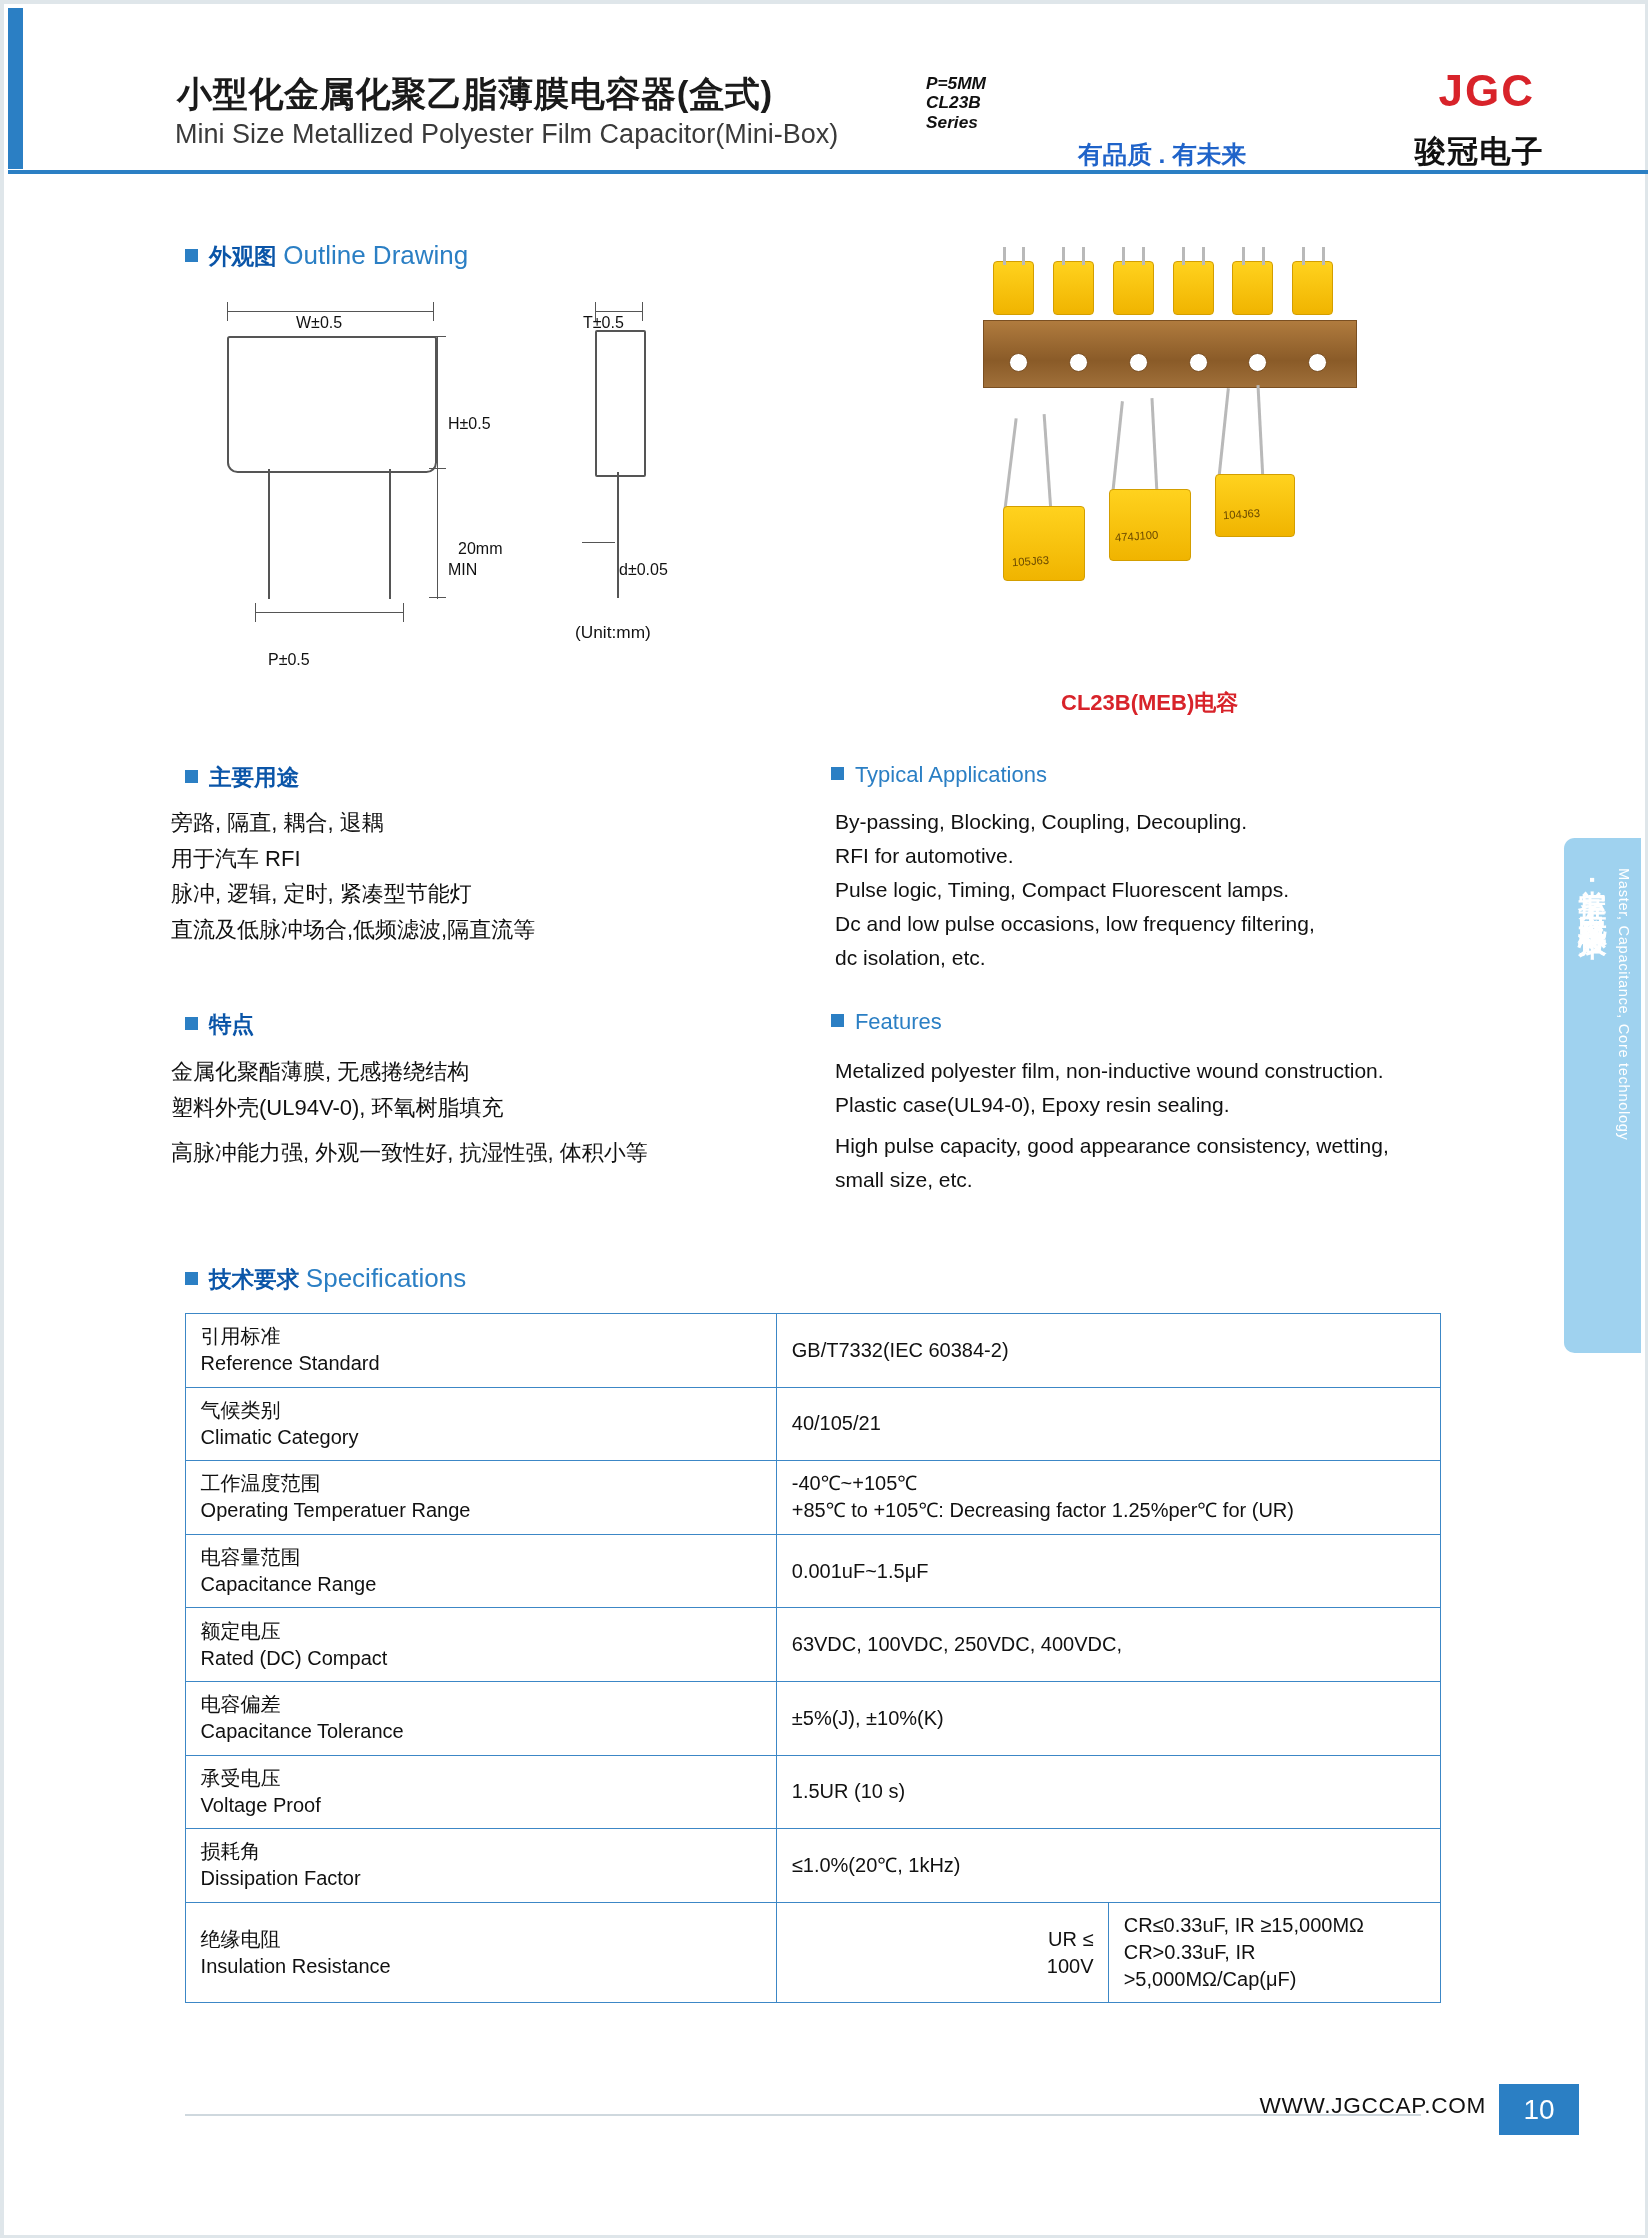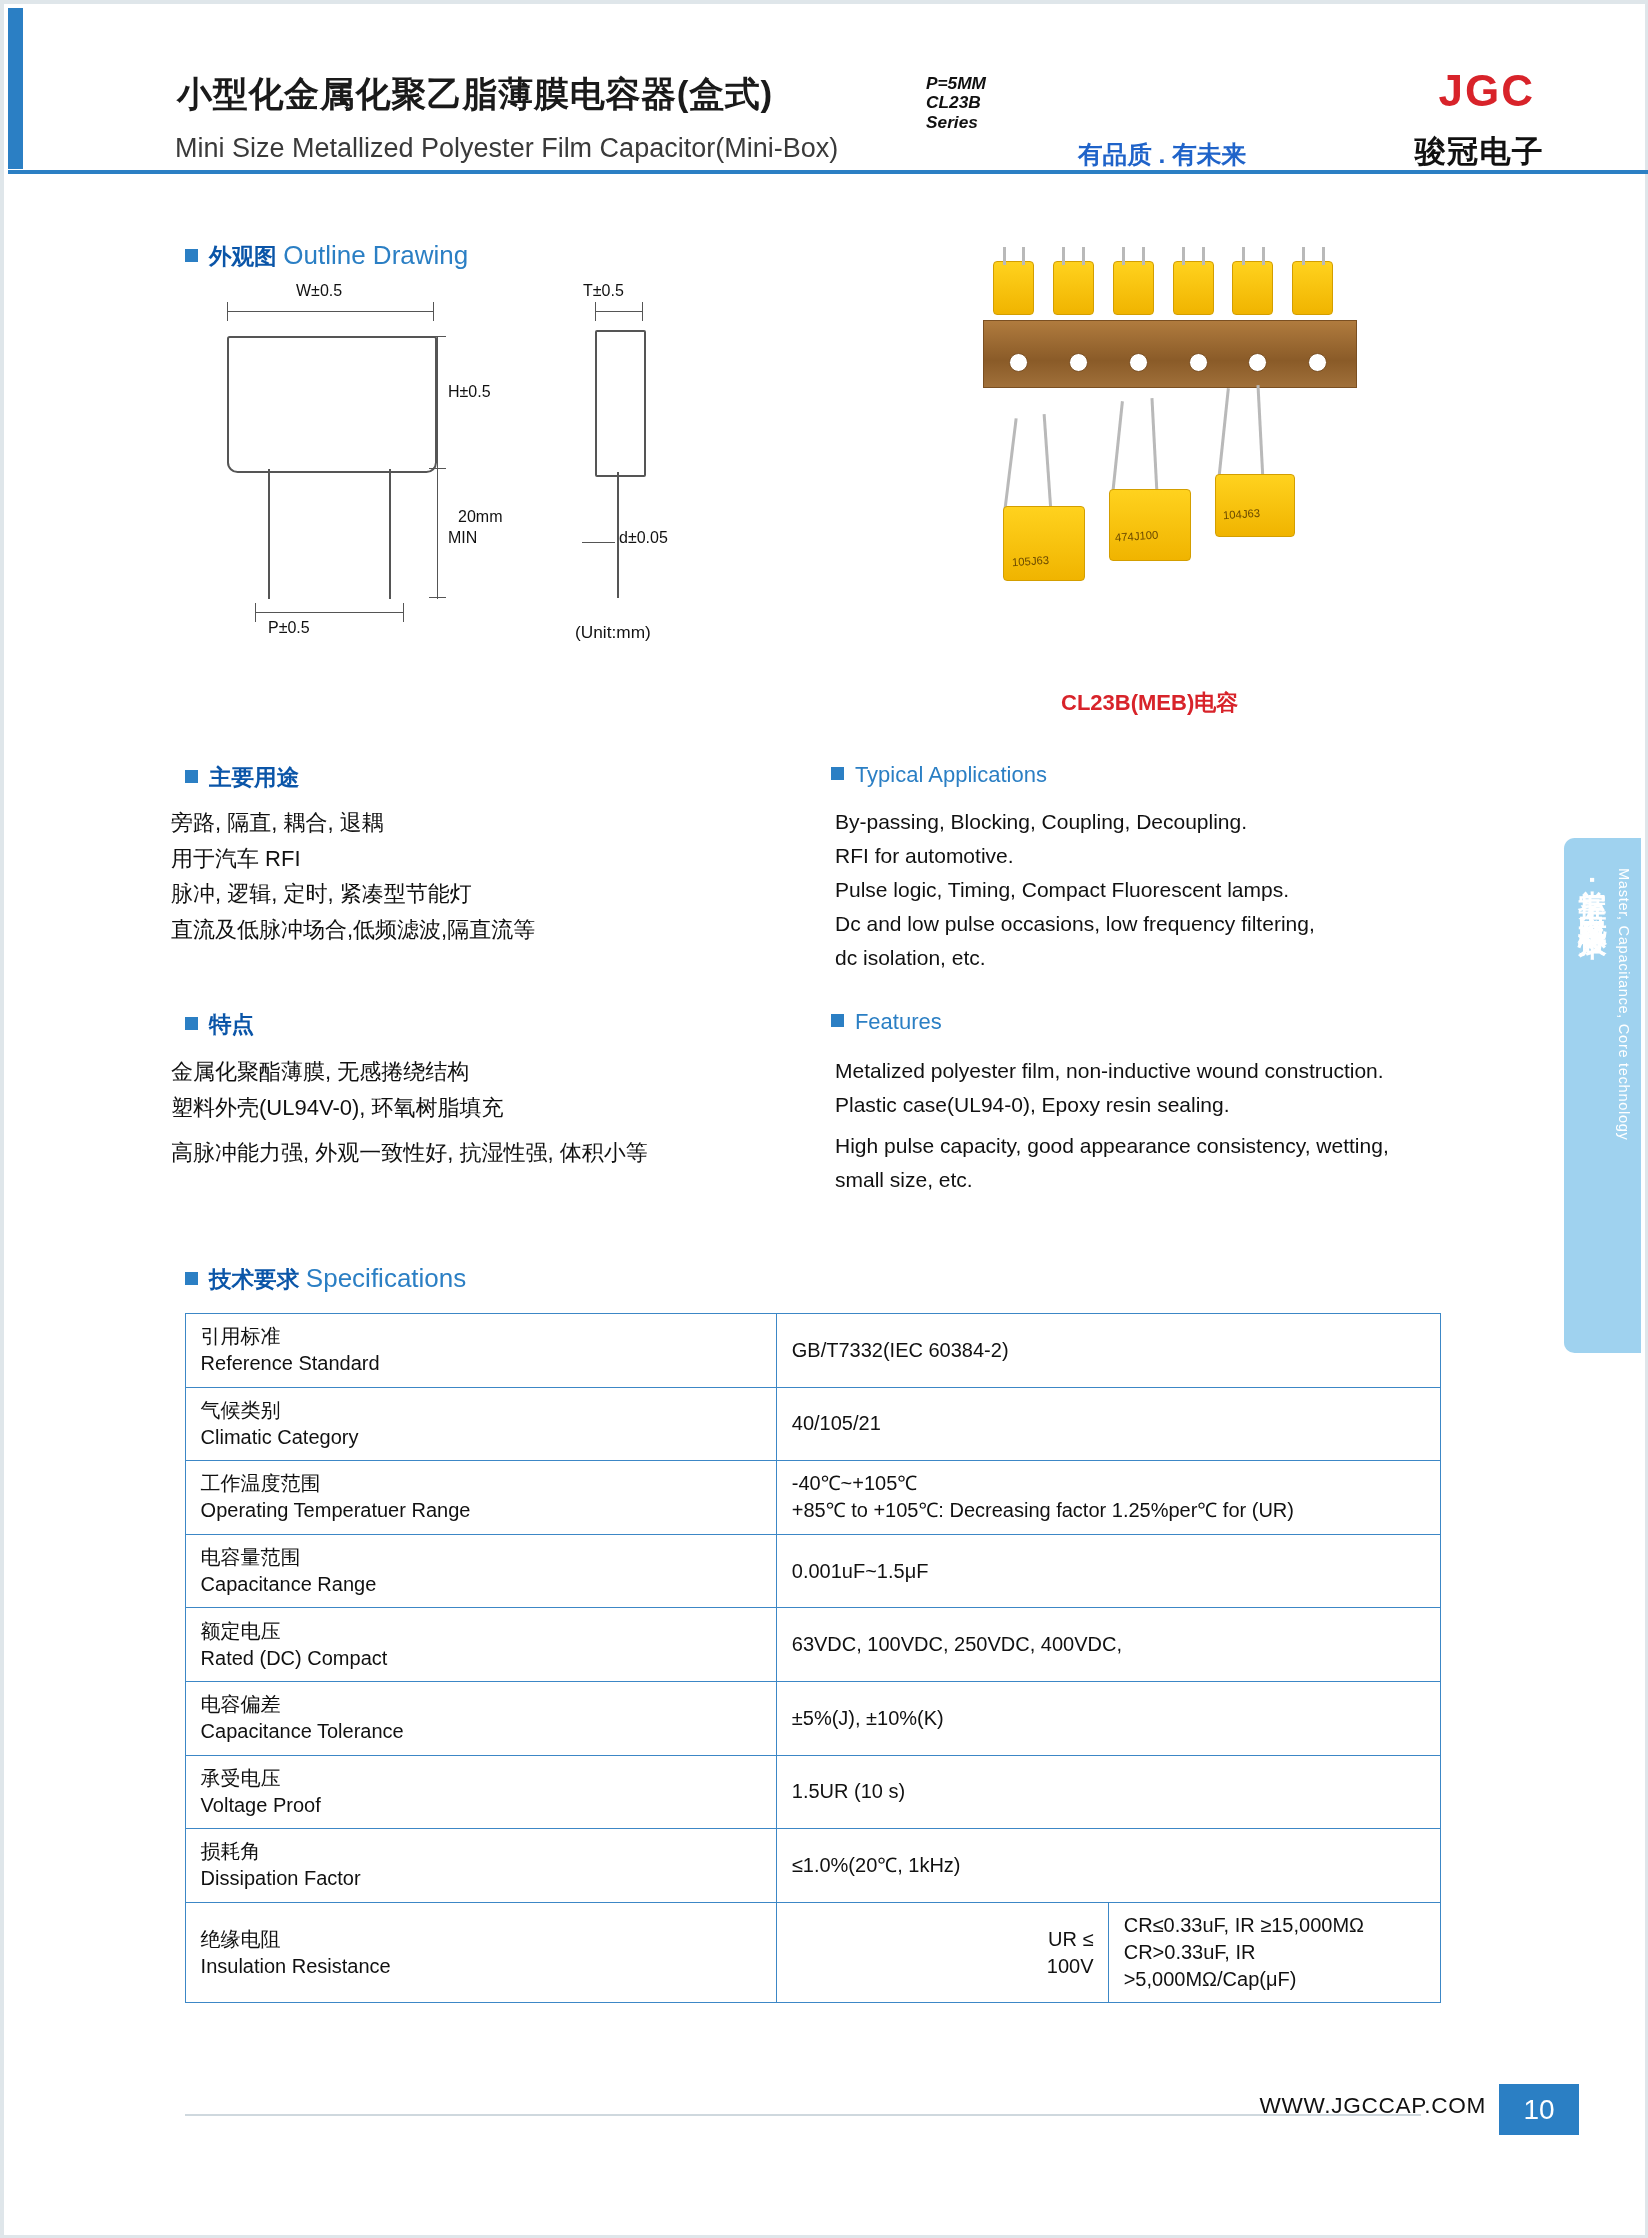--- a/index.html
+++ b/index.html
@@ -30,21 +30,20 @@
     position:absolute; left:169px; top:63px;
     font-size:35px; font-weight:bold; color:#1a1a1a;
     letter-spacing:0.7px;
     white-space:nowrap;
   }
   .title-en {
     position:absolute; left:167px; top:138px;
     font-size:27px; color:#3a3a3a;
     white-space:nowrap;
     transform:translateY(-26.6px);
-    margin-top:14px;
   }
   .series-box {
     position:absolute; left:918px; top:66px;
     font-style:italic; font-weight:bold; font-size:17.3px; color:#111;
     line-height:1.12;
   }
   .slogan {
     position:absolute; left:1070px; top:130px;
     font-size:24.6px; font-weight:bold; color:#1f63c9;
     white-space:nowrap;
@@ -61,21 +60,21 @@
   }
   
   .sec-head { position:absolute; white-space:nowrap; }
   .sec-head .sq {
     display:inline-block; width:13.3px; height:13.3px; background:#2b7fc4;
     margin-right:10.6px; vertical-align:2px;
   }
   .sec-head .cn { font-size:22.6px; font-weight:bold; color:#0a55a8; }
   .sec-head .en { font-size:26px; color:#2b7fc4; margin-left:6.6px; }
   .sec-head .en-only { font-size:22px; color:#2b7fc4; }
-  .dim-text { position:absolute; font-size:16px; color:#111; white-space:nowrap; }
+  .dim-text { position:absolute; font-size:16px; color:#111; white-space:nowrap;margin-top:32px; }
   .cap-body {
     position:absolute; left:223px; top:332px; width:206px; height:133px;
     border:2px solid #555; background:#fff;
     border-radius:2.7px 2.7px 10.6px 10.6px;
   }
   .lead {
     position:absolute; width:2px; background:#555;
   }
   .side-body {
     position:absolute; left:591px; top:326px; width:47px; height:143px;

